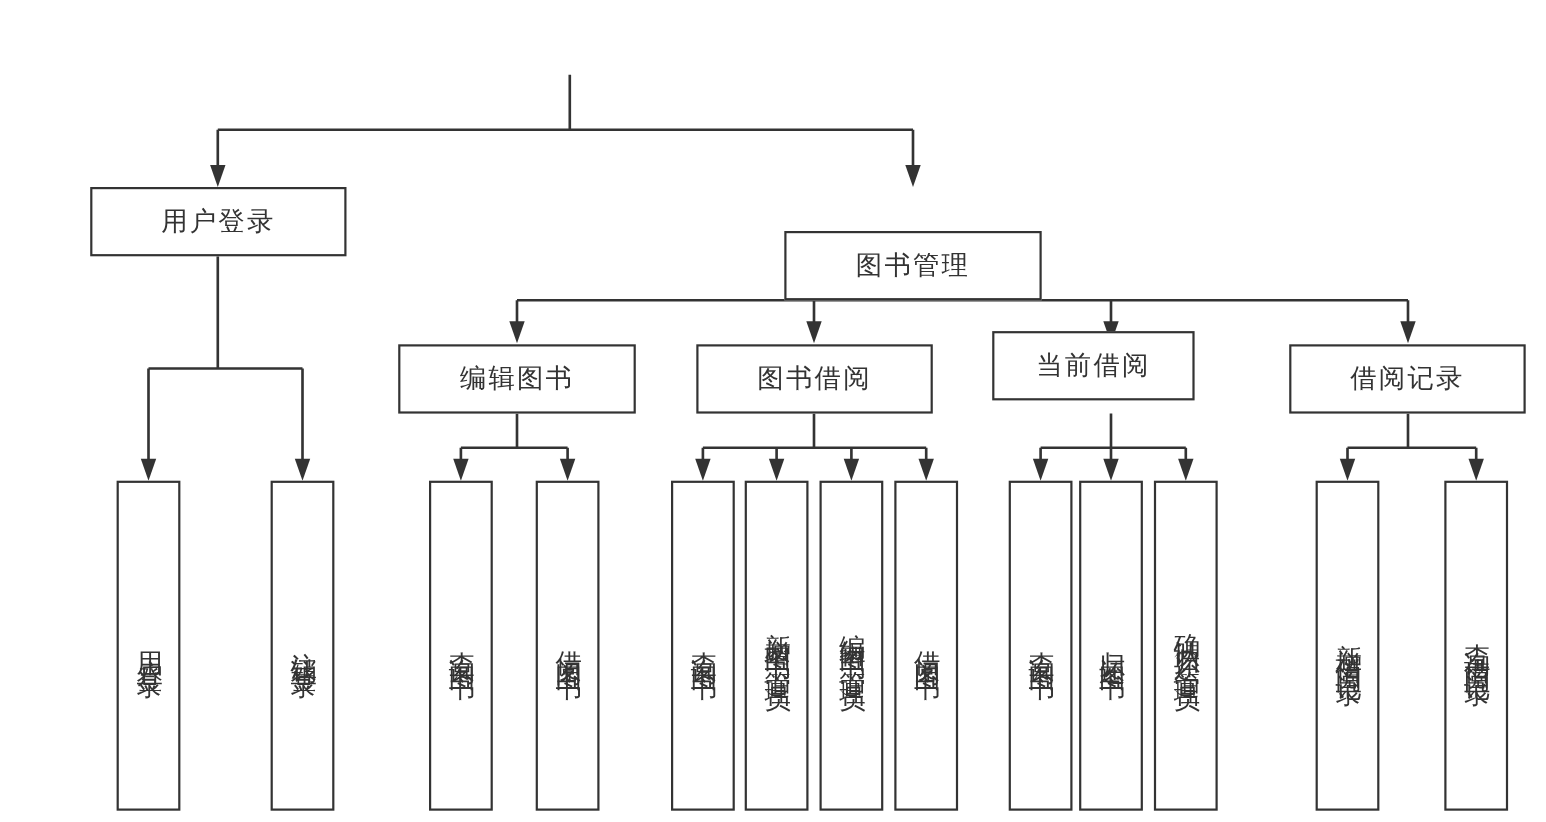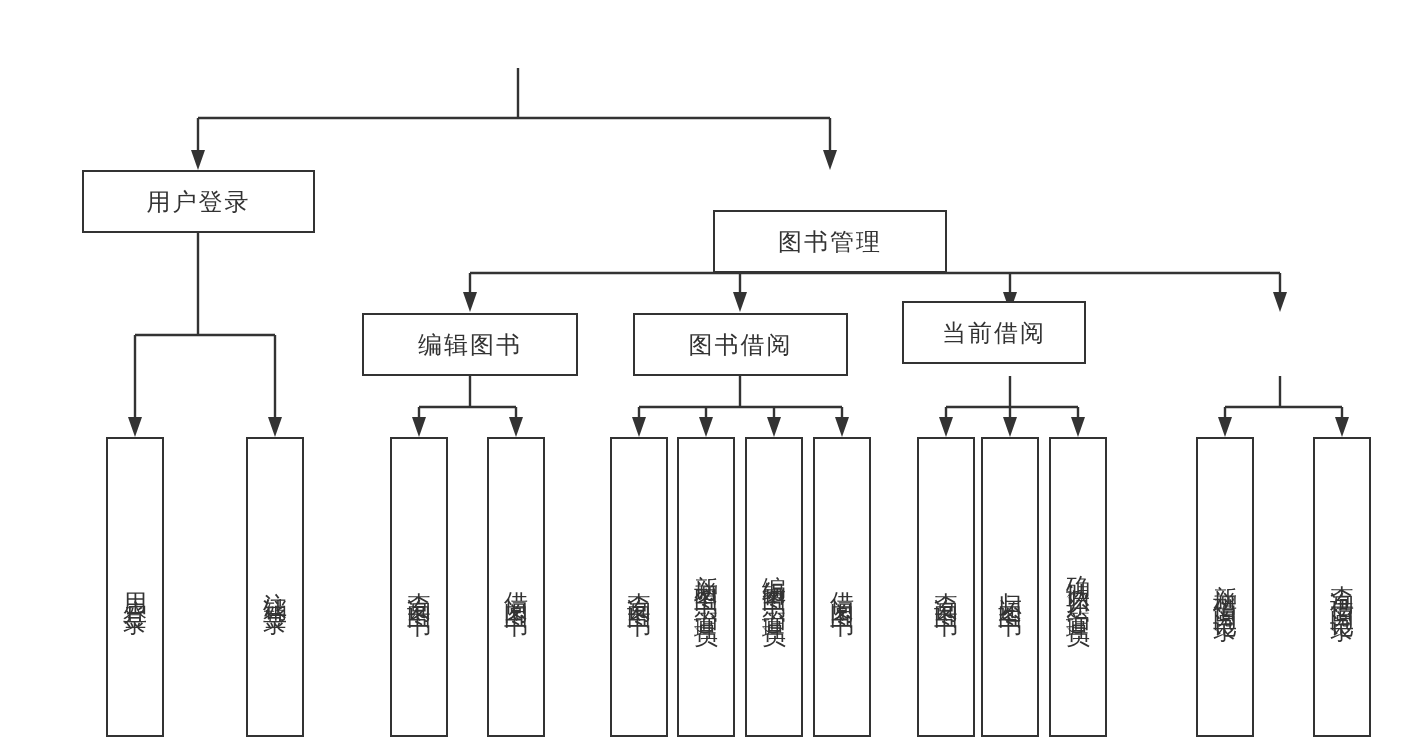--- a/index.html
+++ b/index.html
@@ -122,20 +122,23 @@
 
   <div class="box n-l3a">
     <span class="lbl">编辑图书</span>
   </div>
   <div class="box n-l3b">
     <span class="lbl">图书借阅</span>
   </div>
   <div class="box n-l3c">
     <span class="lbl">当前借阅</span>
   </div>
+  <div class="box n-l3d">
+    <span class="lbl">借阅记录</span>
+  </div>
 
   <div class="box leaf f-a1">
     <span class="lbl">用户登录</span>
   </div>
   <div class="box leaf f-a2">
     <span class="lbl">注销登录</span>
   </div>
 
   <div class="box leaf f-b1">
     <span class="lbl">查询图书</span>

